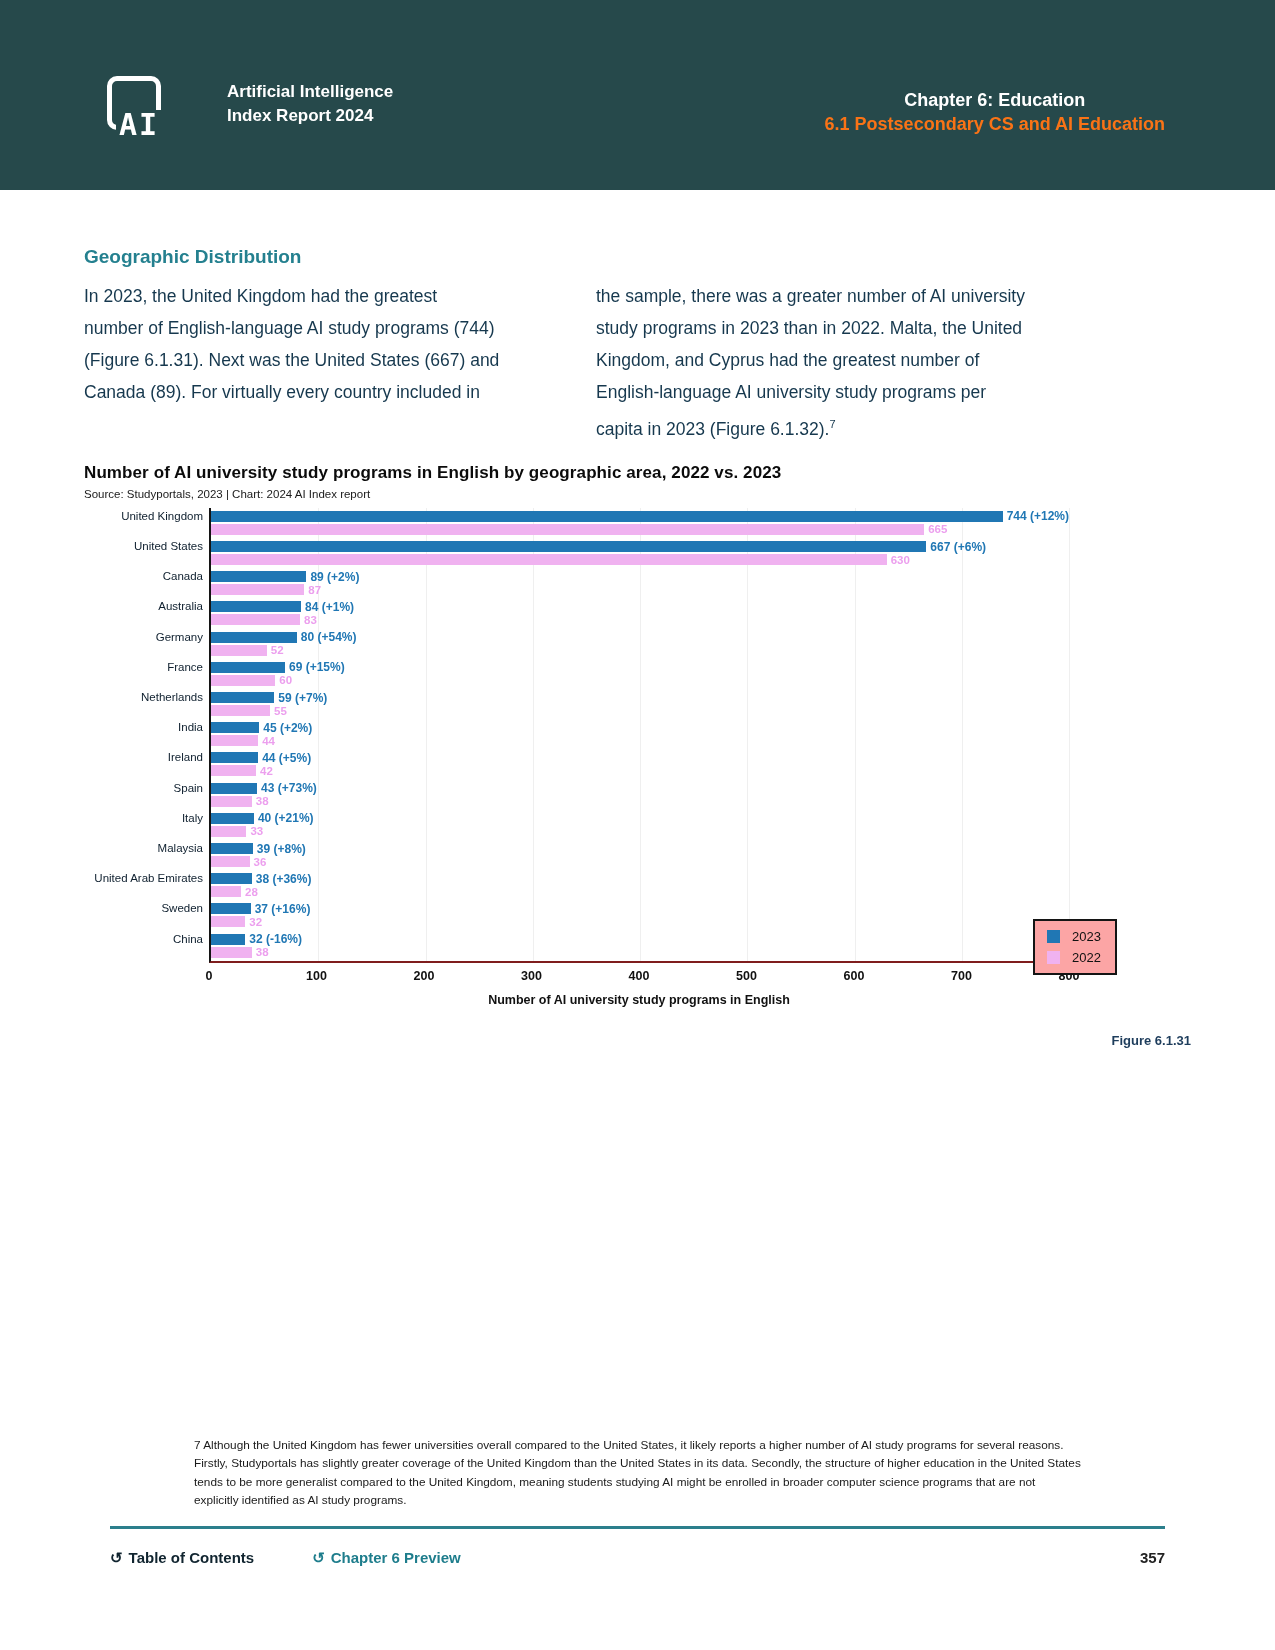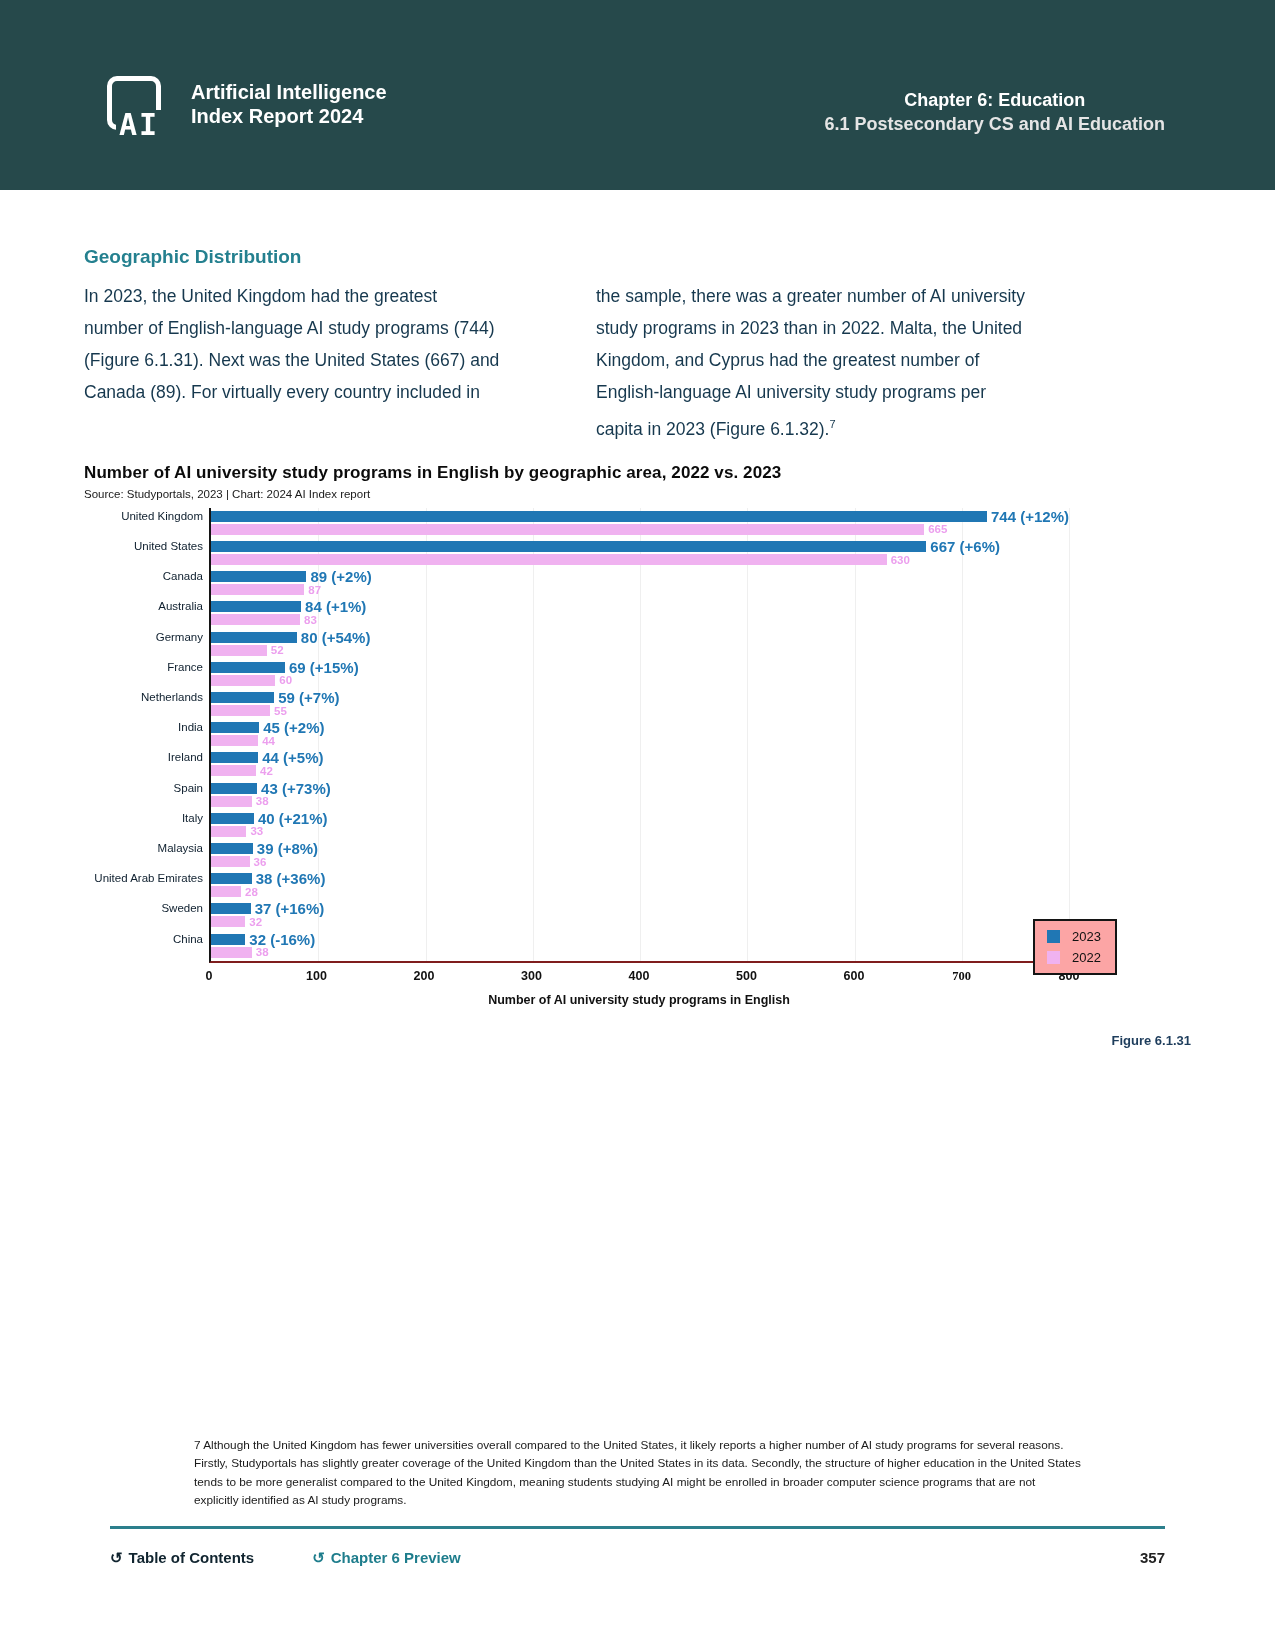--- a/index.html
+++ b/index.html
@@ -20,24 +20,24 @@
   .logo-box {
     position:absolute; left:0; top:0; width:54px; height:54px;
     border:5px solid #fff; border-radius:10px;
   }
   .logo-ai {
     position:absolute; left:9px; bottom:-8px; background:#26494B;
     color:#fff; font-weight:700; font-size:30px; letter-spacing:2px;
     line-height:30px; padding:0 3px;
     font-family:"DejaVu Sans Mono","Liberation Mono",monospace;
   }
-  .brand-text { font-size:20px; font-weight:700; line-height:24px; }
+  .brand-text { font-size:17px; font-weight:700; line-height:24px;margin-left:36px; }
   .header-right { text-align:center; font-size:18px; font-weight:700; line-height:24px; margin-top:34px; }
   .header-right .chapter { color:#ffffff; }
-  .header-right .section { color:#e5e5e5; }
+  .header-right .section { color:#f97316; }
   
   .content { padding:0 84px; }
   .section-heading { margin-top:56px; font-size:19px; font-weight:700; color:#24808F; }
   .columns { display:flex; gap:52px; margin-top:12px; }
   .col { font-size:17.5px; line-height:32px; color:#16384E; font-weight:400; }
   .col-left  { width:460px; white-space:pre-line; }
   .col-right { width:492px; }
   .col-right .pretext { white-space:pre-line; }
   sup { font-size:11px; vertical-align:super; }
   
@@ -54,21 +54,21 @@
   .crow { flex:1; position:relative; }
   .cname {
     position:absolute; right:calc(100% + 8px); top:2px; width:160px;
     text-align:right; font-size:11.5px; color:#0E1F2E; white-space:nowrap;
   }
   .cbars { position:absolute; left:0; top:3px; right:0; }
   .bline { display:flex; align-items:center; height:11px; margin-bottom:2px; }
   .bar  { height:11px; }
   .b2023 { background:#2077B4; }
   .b2022 { background:#F0B2F0; }
-  .blab { font-size:15px; font-weight:600; color:#2077B4; margin-left:4px; white-space:nowrap; }
+  .blab { font-size:12px; font-weight:600; color:#2077B4; margin-left:4px; white-space:nowrap; }
   .plab { font-size:11.5px; font-weight:600; color:#EC9FEE; margin-left:4px; white-space:nowrap; }
   .legend {
     position:absolute; right:-48px; bottom:-14px; background:#fca5a5;
     border:2.5px solid #141414; padding:8px 14px 8px 12px; z-index:5;
     display:flex; flex-direction:column; gap:6px;
   }
   .legend-row { display:flex; align-items:center; gap:12px; }
   .legend-swatch { width:13px; height:13px; }
   .legend-label { font-size:13px; color:#111; }
   .xticks { position:relative; margin-left:125px; width:860px; height:18px; margin-top:6px; }
@@ -369,21 +369,21 @@
           </div>
       </div>
       <div class="xticks" id="xticks">
           <span class="xtick" style="left: 0%;">0</span>
           <span class="xtick" style="left: 12.5%;">100</span>
           <span class="xtick" style="left: 25%;">200</span>
           <span class="xtick" style="left: 37.5%;">300</span>
           <span class="xtick" style="left: 50%;">400</span>
           <span class="xtick" style="left: 62.5%;">500</span>
           <span class="xtick" style="left: 75%;">600</span>
-          <span class="xtick" style="left: 87.5%; font-family: Liberation Serif, serif;">700</span>
+          <span class="xtick" style="left: 87.5%;">700</span>
           <span class="xtick" style="left: 100%;">800</span>
         </div>
       <div class="xlabel">Number of AI university study programs in English</div>
       <div class="fig-caption">Figure 6.1.31</div>
     </div>
 
     <div class="footnote">7 Although the United Kingdom has fewer universities overall compared to the United States, it likely reports a higher number of AI study programs for several reasons. Firstly, Studyportals has slightly greater coverage of the United Kingdom than the United States in its data. Secondly, the structure of higher education in the United States tends to be more generalist compared to the United Kingdom, meaning students studying AI might be enrolled in broader computer science programs that are not explicitly identified as AI study programs.</div>
   </div>
 
   <div class="divider"></div>

